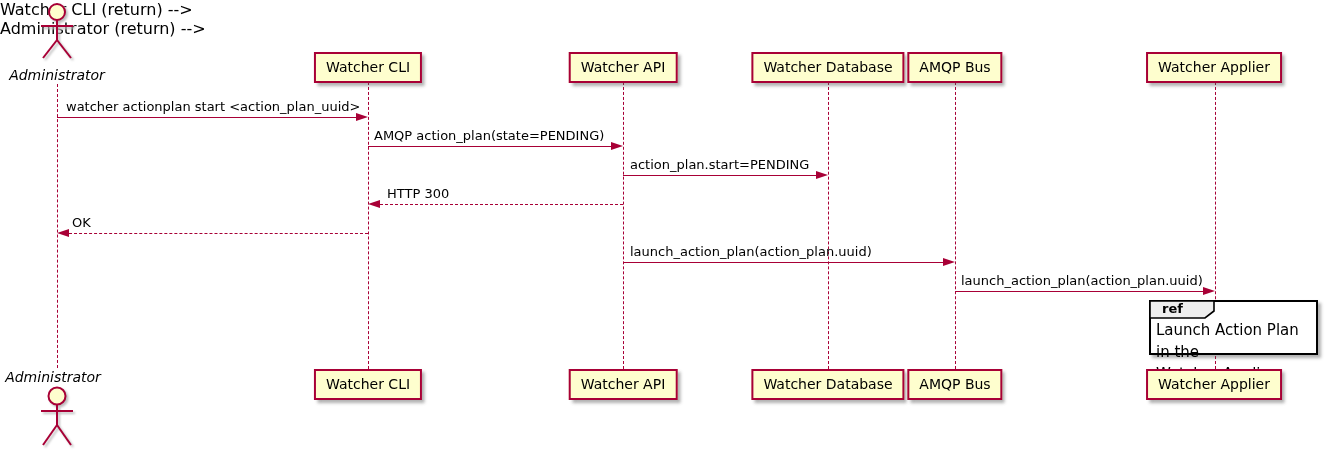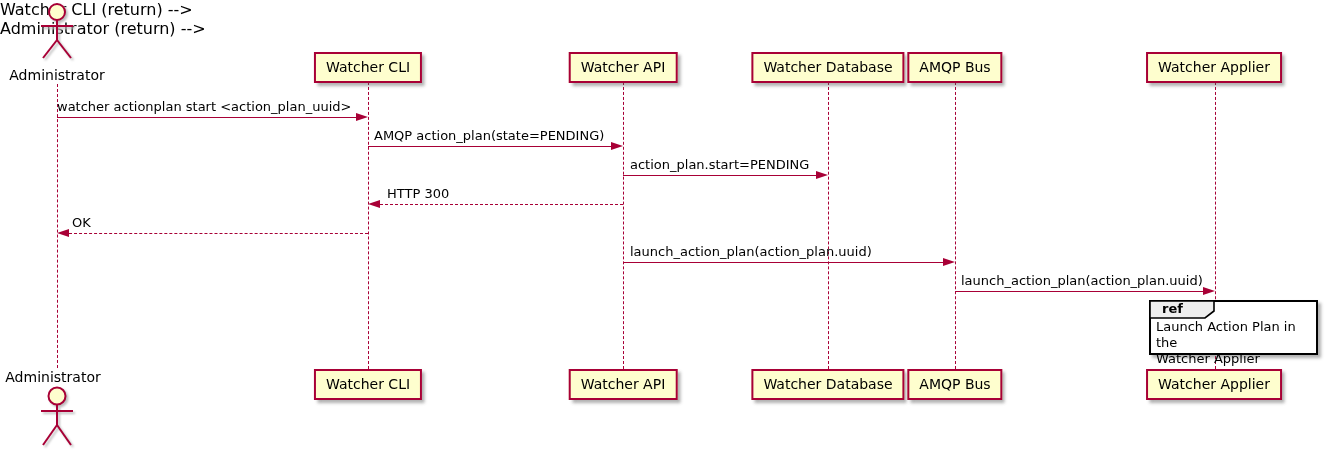--- a/index.html
+++ b/index.html
@@ -26,20 +26,21 @@
     line-height:18px;
     white-space:nowrap;
     box-shadow:3px 3px 3px rgba(80,80,80,0.45);
   }
   .actor-label{
     position:absolute;
     transform:translateX(-50%);
     font-size:14px;
     line-height:17px;
     white-space:nowrap;
+    font-style:italic;
   }
   .actor-figure{
     position:absolute;
     transform:translateX(-50%);
     filter:drop-shadow(2.5px 2.5px 1px #bdbdbd);
   }
   .msg-label{
     position:absolute;
     font-size:13px;
     line-height:16px;
@@ -69,21 +70,21 @@
     box-sizing:border-box;
     box-shadow:3px 3px 3px rgba(80,80,80,0.45);
   }
   .ref-header{position:absolute;left:-1px;top:-1px;width:66px;height:21px;}
   .ref-keyword{
     position:absolute;left:12px;top:0px;
     font-size:13px;font-weight:bold;line-height:16px;
   }
   .ref-body{
     position:absolute;left:5px;top:17px;right:13px;
-    font-size:13px;line-height:16px;
+    font-size:15px;line-height:22px;
   }
 </style>
 </head>
 <body>
 
 <div id="diagram">
 
   
   <div class="lifeline" style="left:56.5px;top:84px;height:284px"></div>
   <div class="lifeline" style="left:367.5px;top:82px;height:287px"></div>
@@ -106,21 +107,21 @@
 
   
   <div class="participant" style="left:368px;top:52px">Watcher CLI</div>
   <div class="participant" style="left:623px;top:52px">Watcher API</div>
   <div class="participant" style="left:828px;top:52px">Watcher Database</div>
   <div class="participant" style="left:955px;top:52px">AMQP Bus</div>
   <div class="participant" style="left:1214px;top:52px">Watcher Applier</div>
 
   
   <div>
-    <div class="msg-label" style="left:57px;top:99px">watcher actionplan start &lt;action_plan_uuid&gt;</div>
+    <div class="msg-label" style="left:66px;top:99px">watcher actionplan start &lt;action_plan_uuid&gt;</div>
     <div class="msg-line solid" style="left:57px;top:117px;width:300px"></div>
     <div class="arrow-right" style="left:356px;top:112.5px"></div>
   </div>
 
   
   <div>
     <div class="msg-label" style="left:374px;top:128px">AMQP action_plan(state=PENDING)</div>
     <div class="msg-line solid" style="left:368px;top:146px;width:244px"></div>
     <div class="arrow-right" style="left:611px;top:141.5px"></div>
   </div>

